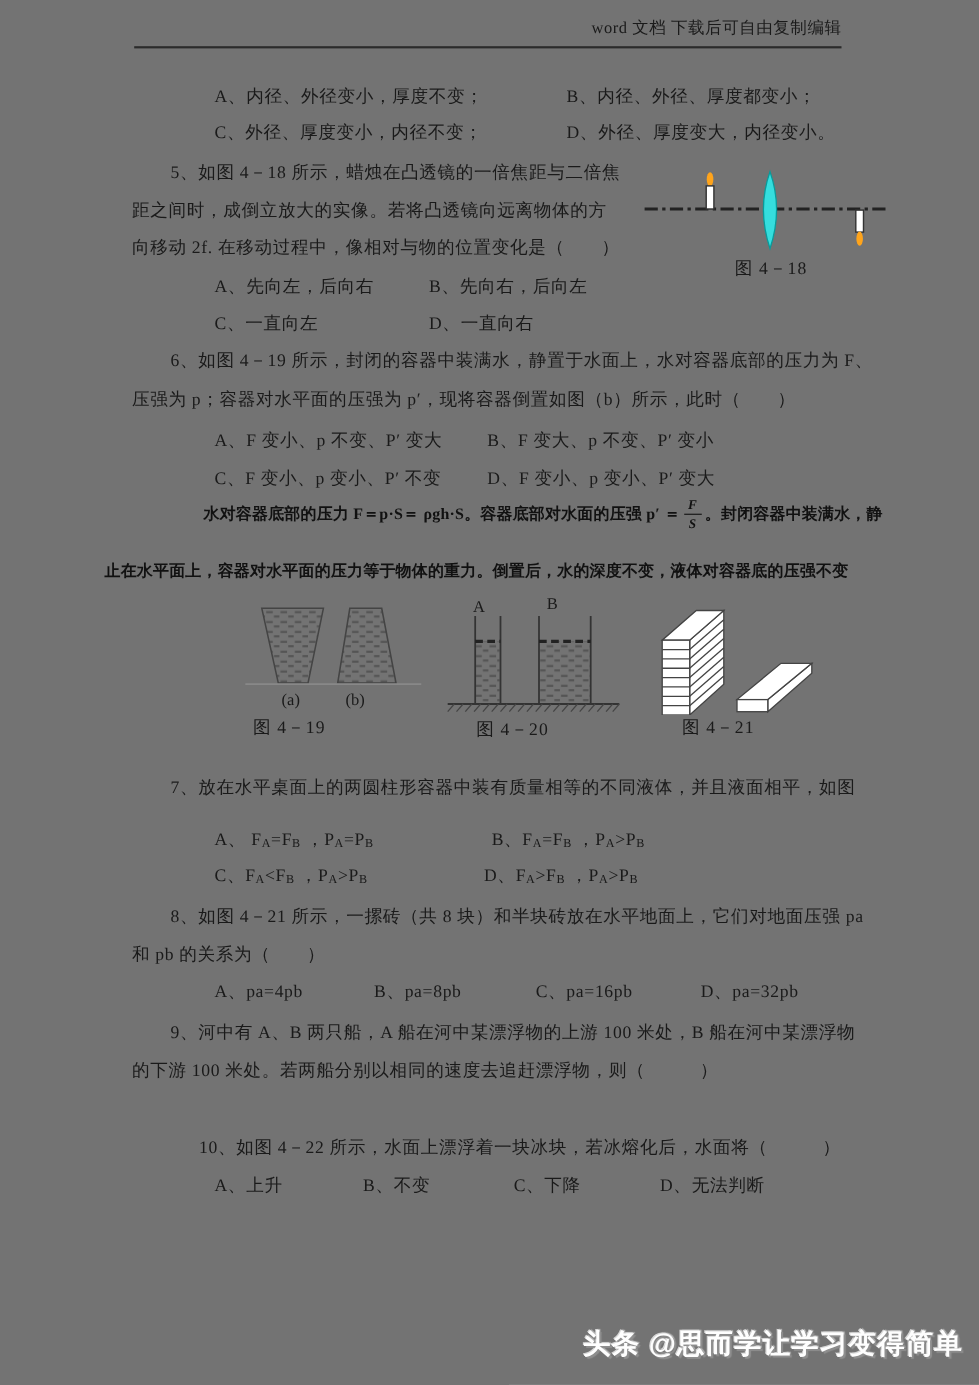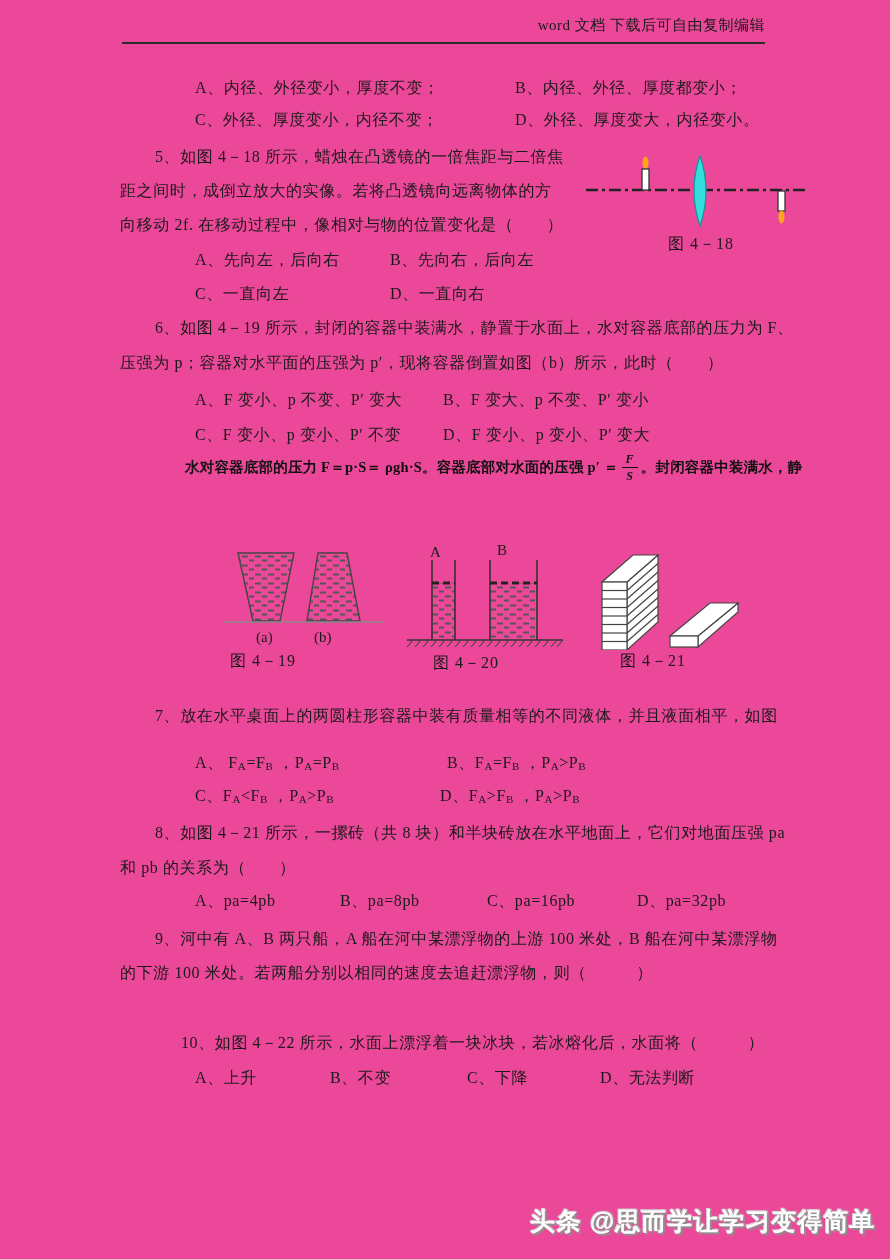--- a/index.html
+++ b/index.html
@@ -1,16 +1,16 @@
 <!DOCTYPE html>
 <html><head>
 <meta charset="utf-8">
 <style>
   html,body{margin:0;padding:0;background:#e8e8e8;}
-  #page{position:relative;width:890px;height:1259px;background:#ec4899;margin:0 auto;overflow:hidden;
+  #page{position:relative;width:890px;height:1259px;background:#737373;margin:0 auto;overflow:hidden;
         font-family:"Liberation Serif","DejaVu Serif",serif;color:#1a1a1a;}
   .abs{position:absolute;white-space:nowrap;}
   .tl{font-size:16px;letter-spacing:0.6px;}
   .hdr{font-size:15px;letter-spacing:0.5px;}
   .rule{position:absolute;background:#2b2b2b;}
   .bl{font-weight:bold;font-size:14.5px;letter-spacing:0.2px;color:#111;}
   .expl-row{display:flex;align-items:center;height:34px;}
   .frac{display:inline-block;text-align:center;font-style:italic;font-weight:bold;
         font-size:12px;line-height:1;margin:0 3px;vertical-align:middle;}
   .frac .num{display:block;border-bottom:1.5px solid #111;padding:0 4px 2px;}
@@ -62,20 +62,21 @@
   <div class="abs tl" style="left:443px;top:425px;">D、F 变小、p 变小、P′ 变大</div>
 
   <div class="abs bl expl-row" style="left:185px;top:450px;">
     <span>水对容器底部的压力 F＝p·S＝ ρgh·S。容器底部对水面的压强 p′ ＝</span>
     <span class="frac">
       <span class="num">F</span>
       <span class="den">S</span>
     </span>
     <span>。封闭容器中装满水，静</span>
   </div>
+  <div class="abs bl" style="left:95px;top:510px;">止在水平面上，容器对水平面的压力等于物体的重力。倒置后，水的深度不变，液体对容器底的压强不变</div>
 
   <svg class="abs" style="left:215px;top:545px;" width="175" height="82" viewBox="0 0 175 82">
     <defs>
       <pattern id="p19" width="13" height="9" patternUnits="userSpaceOnUse">
         <rect x="1" y="1.5" width="6" height="2" fill="#555"></rect>
         <rect x="8" y="5.5" width="6" height="2" fill="#555"></rect>
       </pattern>
     </defs>
     <polygon points="23,8 79,8 65,76 38,76" fill="url(#p19)" stroke="#444" stroke-width="1.4"></polygon>
     <polygon points="103,8 132,8 145,76 92,76" fill="url(#p19)" stroke="#444" stroke-width="1.4"></polygon>

